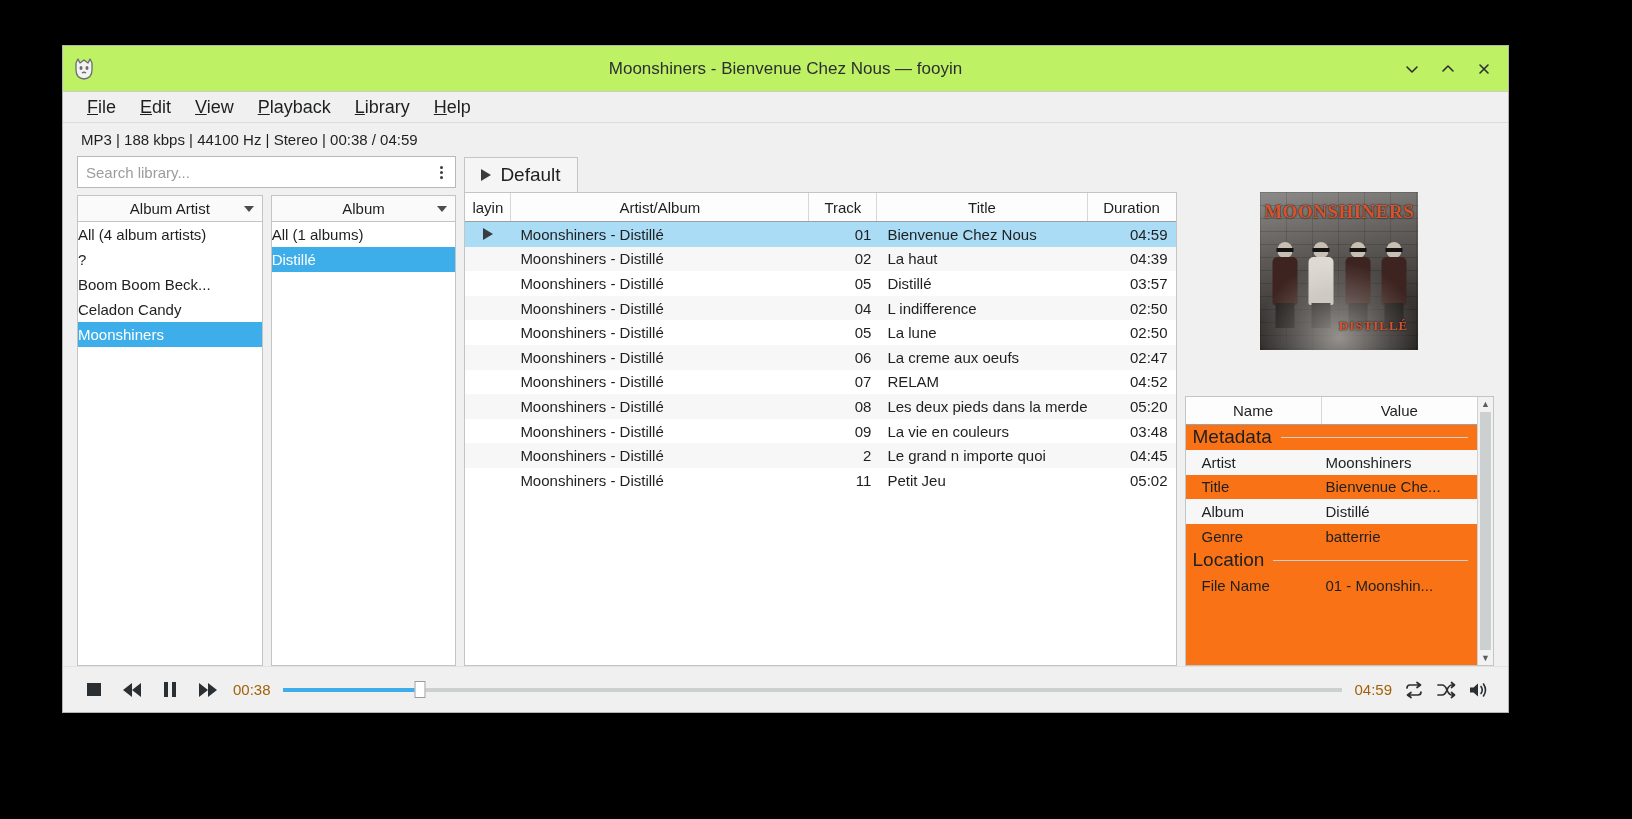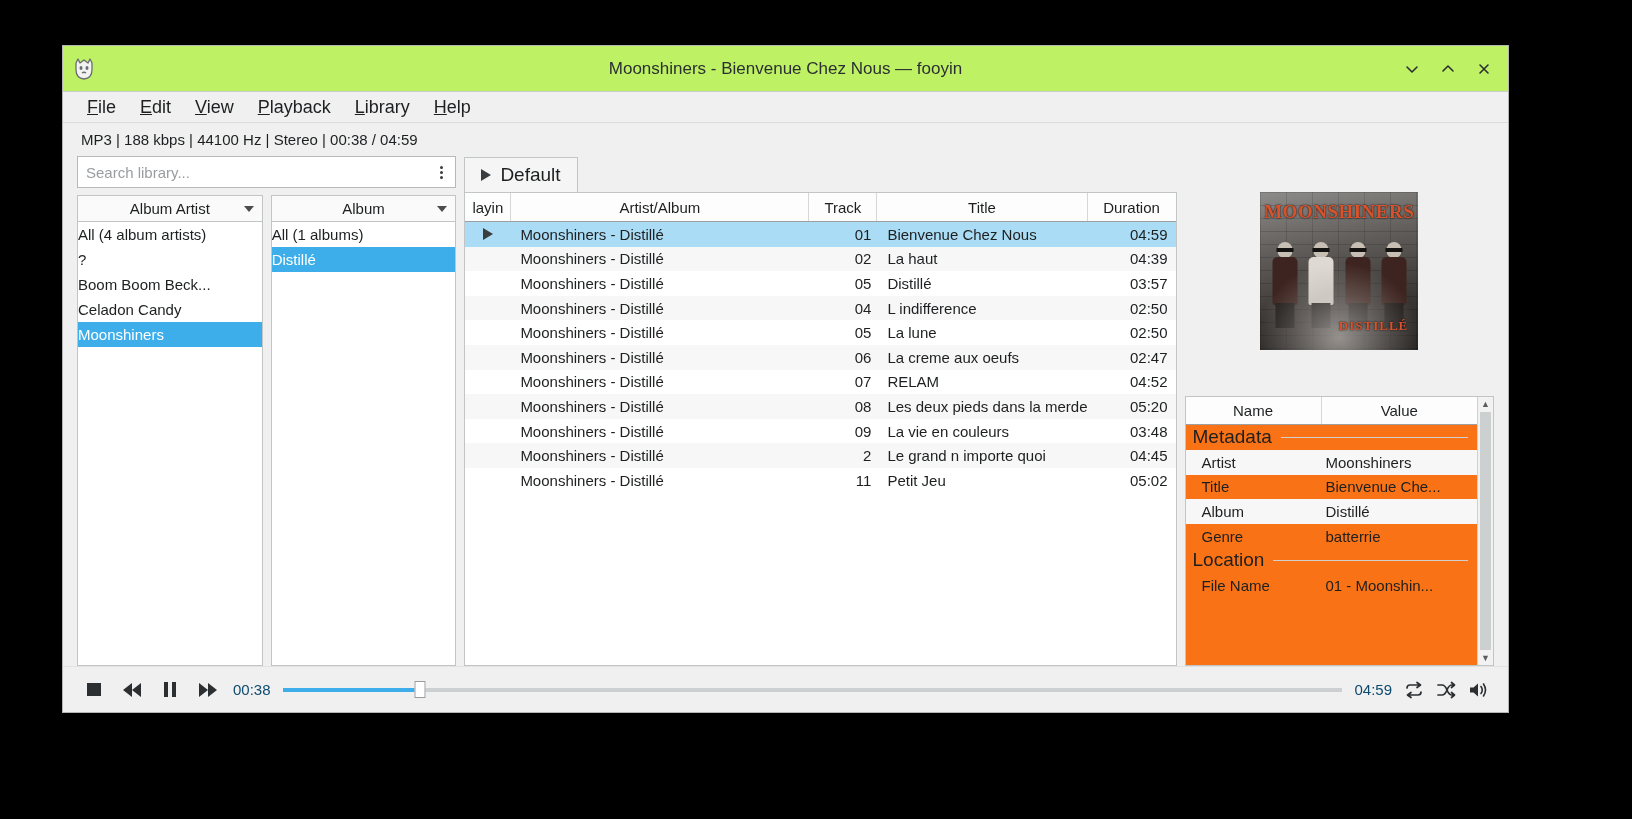--- a/index.html
+++ b/index.html
@@ -217,21 +217,21 @@
     border-top: 1px solid #e2e2e2;
   }
   .pbtn { width: 26px; height: 26px; display: flex; align-items: center;
           justify-content: center; cursor: pointer; color: #2c2f31; }
   .ico-stop { width: 14px; height: 13px; background: #2c2f31; }
   .ico-pause { display: flex; gap: 4px; }
   .ico-pause i { width: 4px; height: 15px; background: #2c2f31; display: block; }
   .tri-l { width:0;height:0;border-top:7px solid transparent;border-bottom:7px solid transparent;border-right:9px solid #2c2f31; }
   .tri-r { width:0;height:0;border-top:7px solid transparent;border-bottom:7px solid transparent;border-left:9px solid #2c2f31; }
   .grp { display: flex; align-items: center; }
-  .elapsed, .total { font-size: 15px; color: #0c4a6e; }
+  .elapsed, .total { font-size: 15px; color: #a16207; }
   #seek { flex: 1; height: 20px; display: flex; align-items: center; position: relative; }
   #seek-track { width: 100%; height: 4px; background: #cdd0d1; }
   #seek-fill { position: absolute; left: 0; height: 4px; background: #3daee9; width: 13%; }
   #seek-handle { position: absolute; left: 13%; width: 11px; height: 17px;
                  background: #fff; border: 1px solid #9a9da0; transform: translateX(-50%); cursor: pointer; }
   .rbtn { cursor: pointer; color: #2c2f31; font-size: 17px; display: flex; align-items: center; }
 </style>
 </head>
 <body>
 

